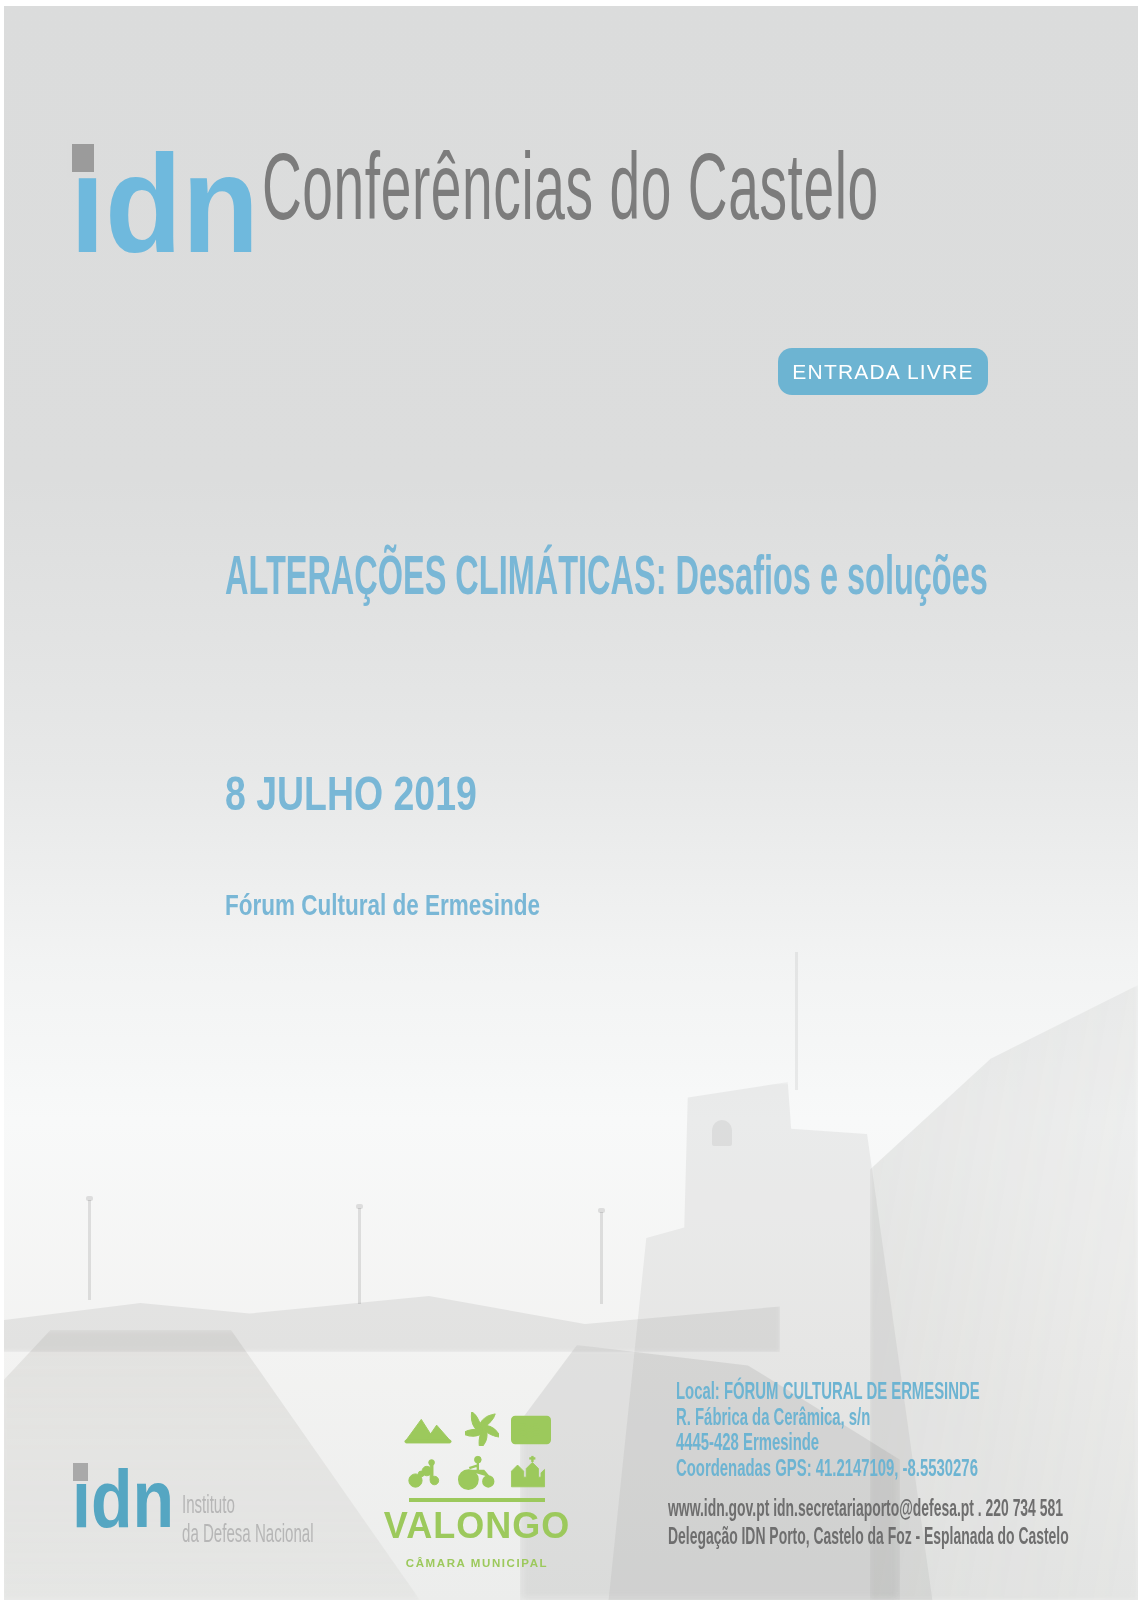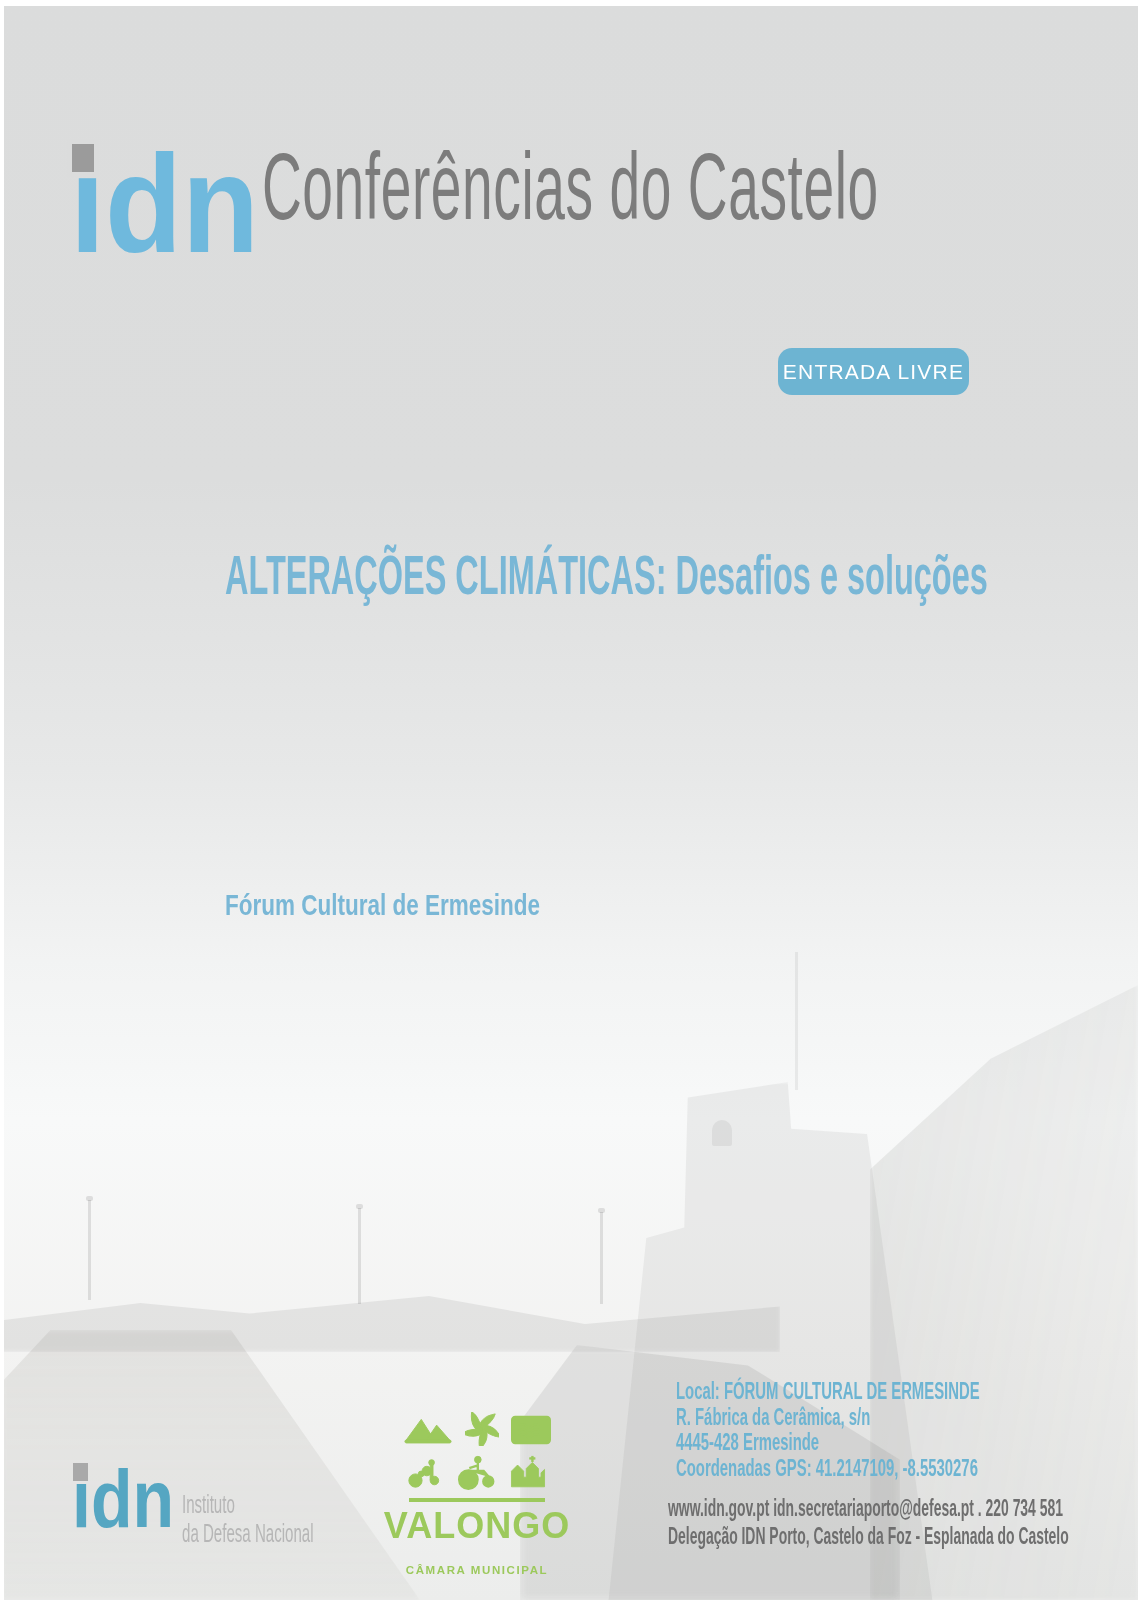--- a/index.html
+++ b/index.html
@@ -35,21 +35,21 @@
   .lamp{width:3px;background:rgba(0,0,0,.10);}
   .lamp::before{content:"";position:absolute;left:-2px;top:-4px;width:7px;height:5px;background:rgba(0,0,0,.10);border-radius:2px;}
   .edge{background:var(--white);}
   
   .brand{color:var(--brand-header);font-weight:bold;font-size:140px;line-height:1;position:relative;}
   .brand-wrap{left:70px;top:134px;}
   .dot-cover{position:absolute;background:#9b9b9b;}
   .dot-cover.h{left:2px;top:10px;width:22px;height:28px;box-shadow:0 0 0 5px var(--bg-top);}
   .series{left:262px;top:132px;font-size:95px;color:var(--header-gray);font-weight:400;letter-spacing:1px;}
   
-  .badge{left:778px;top:348px;width:191px;height:47px;background:var(--badge);border-radius:14px;
+  .badge{left:778px;top:348px;width:210px;height:47px;background:var(--badge);border-radius:14px;
     display:flex;align-items:center;justify-content:center;color:var(--white);font-size:21px;letter-spacing:1.2px;}
   
   .hero-title{left:225px;top:542px;font-size:56px;font-weight:bold;color:var(--accent);}
   .hero-speaker{left:225px;top:630px;font-size:46px;}
   .hero-speaker .pfx{color:var(--muted-gray);}
   .hero-speaker .name{color:var(--accent);}
   .hero-date{left:225px;top:766px;font-size:48px;font-weight:bold;color:var(--accent);}
   .hero-sched{left:225px;top:836px;font-size:35px;color:var(--accent);}
   .hero-venue{left:225px;top:888px;font-size:30px;font-weight:bold;color:var(--accent);}
   
@@ -63,21 +63,21 @@
   .contacts .line{font-size:24px;font-weight:bold;color:var(--text-gray);line-height:28px;white-space:pre-wrap;}
   .fbrand-wrap{left:72px;top:1458px;}
   .fbrand{color:var(--brand-footer);font-weight:bold;font-size:82px;line-height:1;position:relative;}
   .dot-cover.f{left:1px;top:5px;width:15px;height:18px;background:#a9a9a9;}
   .fbrand-text{position:absolute;left:110px;top:32px;color:var(--logo-gray);font-size:26px;line-height:29px;}
   .valongo{left:402px;top:1408px;width:150px;display:flex;flex-direction:column;align-items:center;}
   .vrow{display:flex;align-items:flex-end;justify-content:center;gap:12px;height:38px;}
   .vrow + .vrow{margin-top:6px;}
   .vline{width:136px;height:4px;background:var(--green);margin:8px 0 4px 0;}
   .vname{color:var(--green);font-weight:bold;font-size:36px;letter-spacing:1px;line-height:1.1;}
-  .vsub{color:var(--green);font-weight:bold;font-size:11.5px;letter-spacing:1.6px;margin-top:18px;white-space:nowrap;}
+  .vsub{color:var(--green);font-weight:bold;font-size:11.5px;letter-spacing:1.6px;margin-top:11px;white-space:nowrap;}
   .vicon{display:block;}
   .vicon *{fill:var(--green);stroke:var(--green);}
 </style>
 </head>
 <body>
 
 <div class="poster">
 
   <div class="bg-shape bg-wallright"></div>
   <div class="bg-shape bg-antenna"></div>
@@ -99,20 +99,23 @@
   <div class="abs series">
     <span class="cond" style="transform:scaleX(0.58);">Conferências do Castelo</span>
   </div>
 
   <div class="abs badge">
     <span>ENTRADA LIVRE</span>
   </div>
 
   <div class="abs hero-title">
     <span class="cond" style="transform:scaleX(0.58);">ALTERAÇÕES CLIMÁTICAS: Desafios e soluções</span>
+  </div>
+  <div class="abs hero-date">
+    <span class="cond" style="transform:scaleX(0.78);">8 JULHO 2019</span>
   </div>
   <div class="abs hero-venue">
     <span class="cond" style="transform:scaleX(0.75);">Fórum Cultural de Ermesinde</span>
   </div>
 
 
   <div class="abs fbrand-wrap">
     <span class="cond fbrand" style="transform:scaleX(0.83);">idn</span>
     <span class="dot-cover f"></span>
     <span class="fbrand-text">

